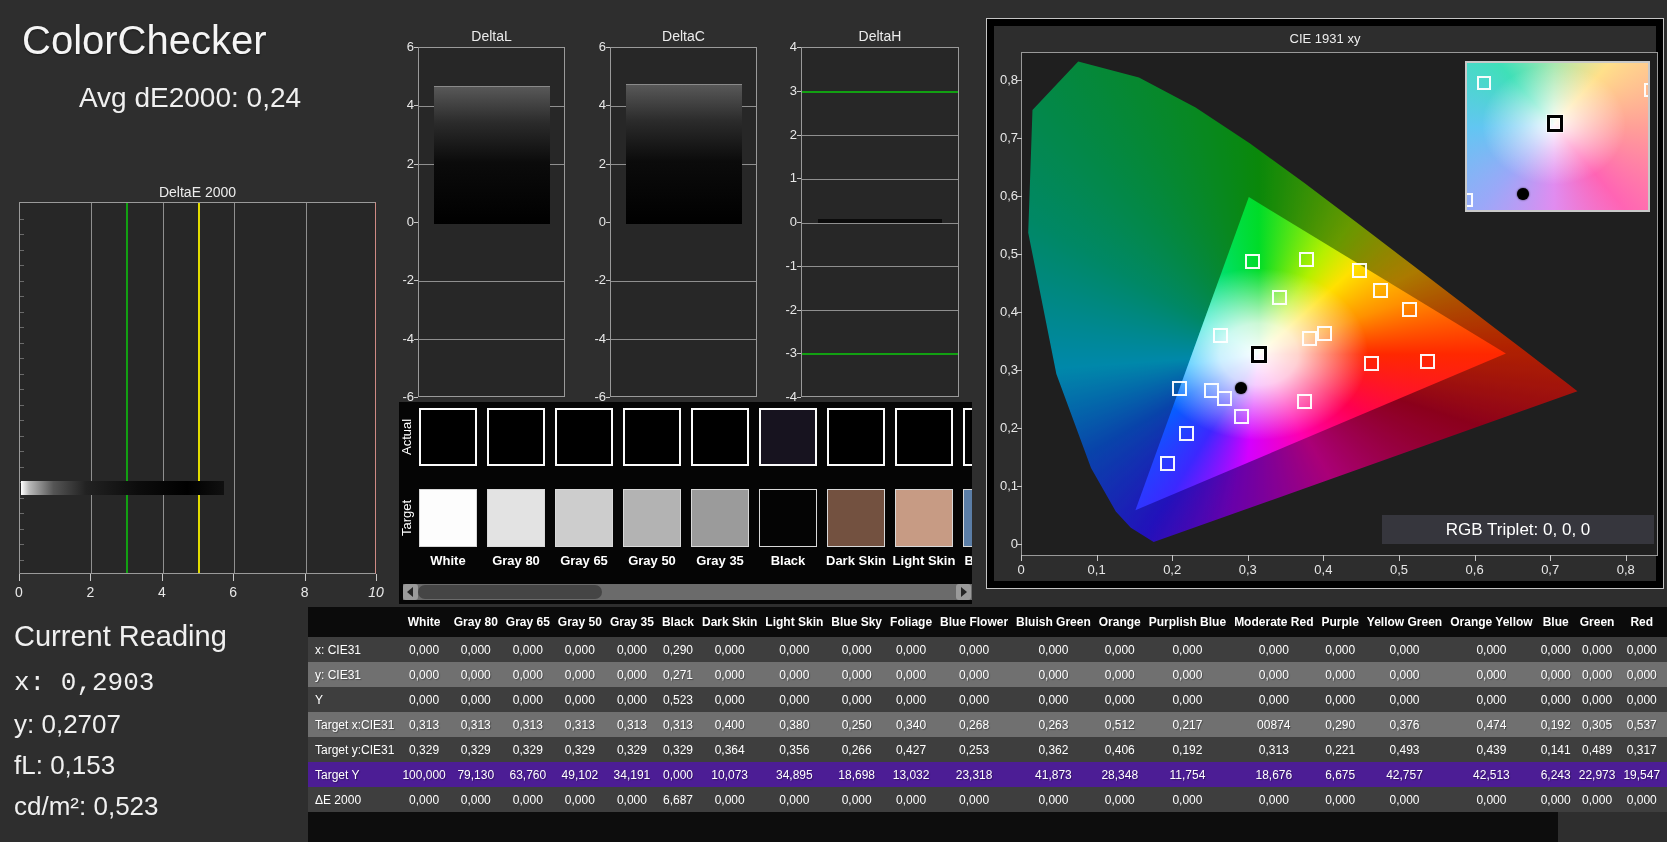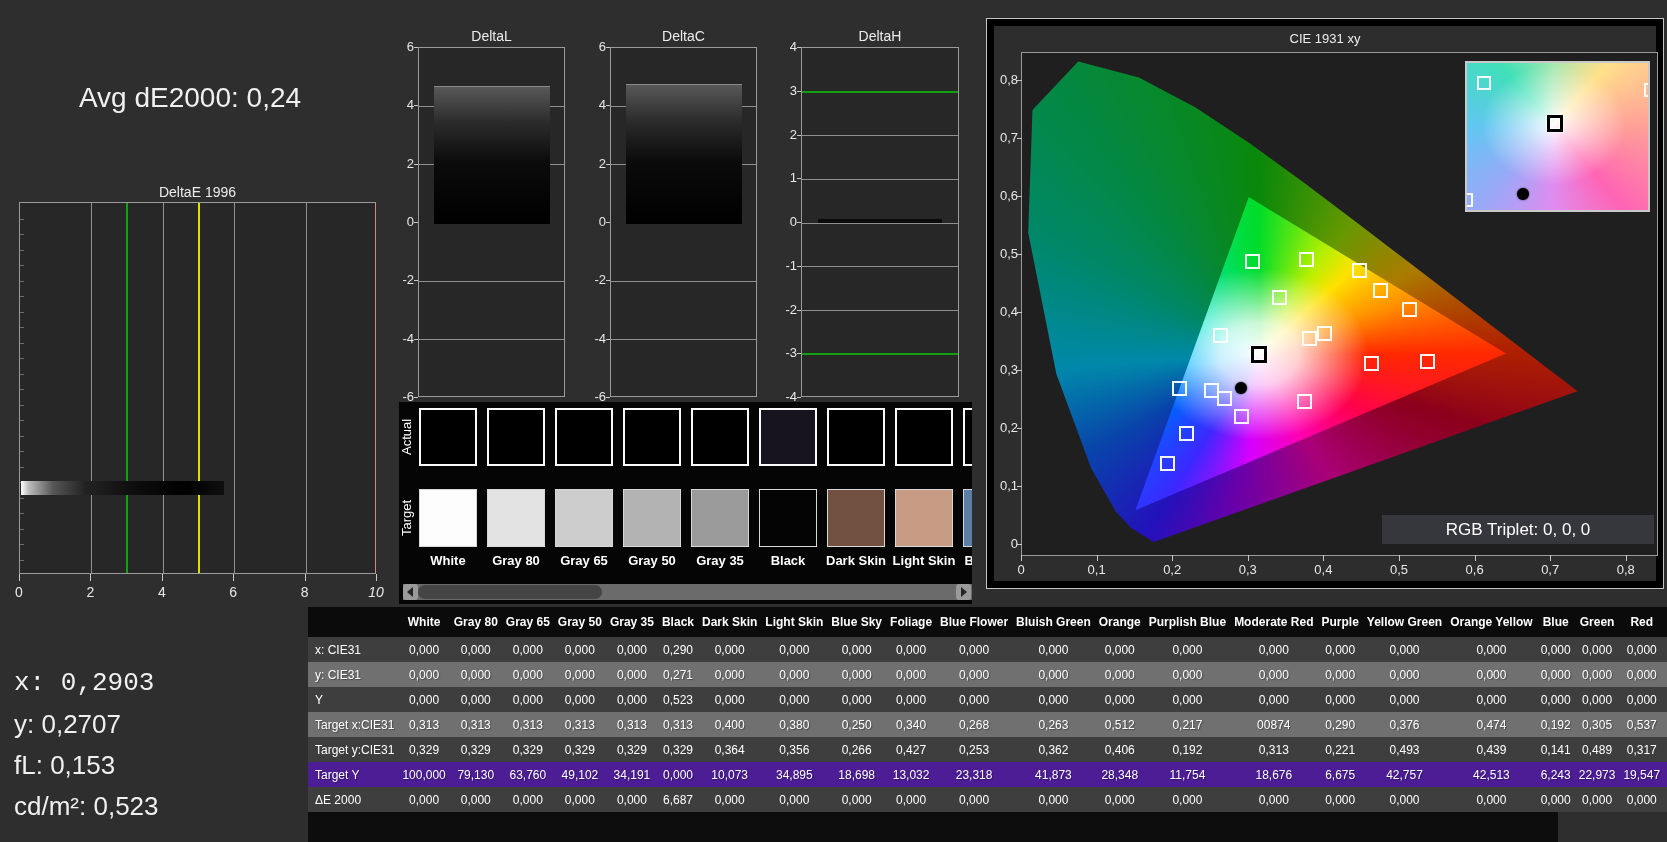--- a/index.html
+++ b/index.html
@@ -82,23 +82,24 @@
   tbody tr{height:25px;}
   tr.dark th,tr.dark td{background:#3e3e3e;}
   tr.light th,tr.light td{background:#707070;text-shadow:1px 1px 1px rgba(0,0,0,.35);}
   tr.lighter th,tr.lighter td{background:#4c1d95;text-shadow:1px 1px 1px rgba(0,0,0,.35);}
 </style>
 </head>
 <body>
 
 <div id="app">
 
+  <div class="title">ColorChecker</div>
   <div class="avgline">Avg dE2000: 0,24</div>
 
-  <div class="chart-title" style="left:19px;top:184px;width:357px;">DeltaE 1996</div>
+  <div class="chart-title" style="left:19px;top:184px;width:357px;">DeltaE 2000</div>
   <div class="plot" id="dePlot" style="left:19px;top:202px;width:357px;height:372px;border-right-color:#cf8a84;">
       <div class="gridv" style="left: 71.4px;"></div>
       <div class="gridv" style="left: 142.8px;"></div>
       <div class="gridv" style="left: 214.2px;"></div>
       <div class="gridv" style="left: 285.6px;"></div>
       <div class="gridv refgreen-v" style="left: 106.1px;"></div>
       <div class="gridv refyellow-v" style="left: 177.5px;"></div>
       <div class="tick" style="left: 0px; width: 4px; height: 1px; background: rgb(106, 106, 106); top: 16px;"></div>
       <div class="tick" style="left: 0px; width: 4px; height: 1px; background: rgb(106, 106, 106); top: 31px;"></div>
       <div class="tick" style="left: 0px; width: 4px; height: 1px; background: rgb(106, 106, 106); top: 47px;"></div>
@@ -325,20 +326,21 @@
         <div class="cie-ticklabel" style="left: 387px; top: 536px; width: 36px; text-align: center;">0,5</div>
         <div class="tick" style="left: 480.6px; top: 529px; width: 1px; height: 6px;"></div>
         <div class="cie-ticklabel" style="left: 462.6px; top: 536px; width: 36px; text-align: center;">0,6</div>
         <div class="tick" style="left: 556.2px; top: 529px; width: 1px; height: 6px;"></div>
         <div class="cie-ticklabel" style="left: 538.2px; top: 536px; width: 36px; text-align: center;">0,7</div>
         <div class="tick" style="left: 631.8px; top: 529px; width: 1px; height: 6px;"></div>
         <div class="cie-ticklabel" style="left: 613.8px; top: 536px; width: 36px; text-align: center;">0,8</div>
       </div>
   </div>
 
+  <div class="cr-title">Current Reading</div>
   <div class="cr-line" style="top:668px;font-family:Liberation Mono, monospace;">x: 0,2903</div>
   <div class="cr-line" style="top:709px;">y: 0,2707</div>
   <div class="cr-line" style="top:750px;">fL: 0,153</div>
   <div class="cr-line" style="top:791px;">cd/m²: 0,523</div>
 
   <div class="data-table-wrap">
     <table id="resultsTable">
         <thead>
           <tr>
             <th></th>

